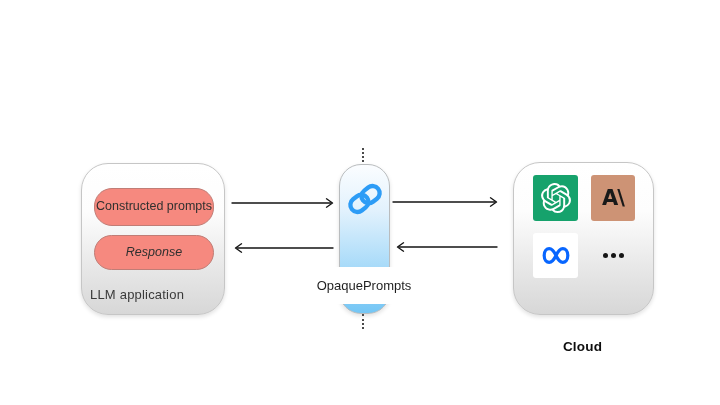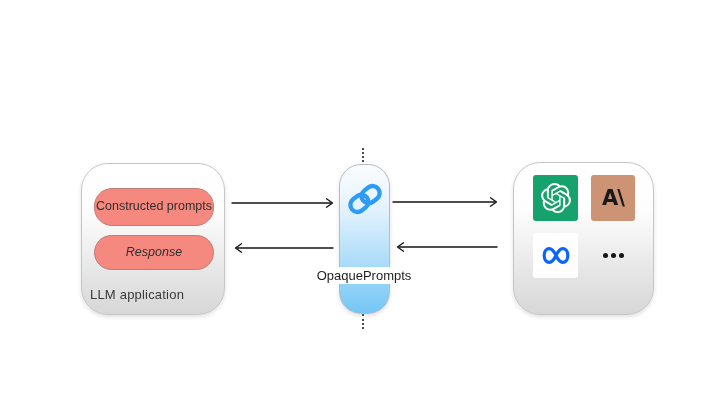--- a/index.html
+++ b/index.html
@@ -31,21 +31,21 @@
   .pill-response{top:71px;height:33px;font-style:italic;}
   
   .proxy{
     position:absolute;left:339px;top:164px;width:49px;height:148px;border-radius:22px;
     background:linear-gradient(180deg,#fbfdff 0%,#e3f2fd 30%,#a9dbf9 68%,#74c6f5 100%);
     border:1px solid #b9bcbe;box-shadow:0 2px 4px rgba(0,0,0,.12);
   }
   .proxy-logo{position:absolute;left:50%;top:12px;transform:translateX(-50%);}
   .proxy-label{
     position:absolute;left:364px;top:267px;transform:translateX(-50%);
-    background:#ffffff;padding:1px 7px;font-size:13px;color:#1f1f1f;white-space:nowrap;
+    background:#ffffff;padding:11px 7px;font-size:13px;color:#1f1f1f;white-space:nowrap;
     z-index:3;
   }
   .dotted{position:absolute;width:0;border-left:2px dotted #4a4a4a;}
   .dotted-top{left:362px;top:148px;height:14px;}
   .dotted-bottom{left:362px;top:314px;height:15px;}
   
   .caption{
     position:absolute;text-align:center;font-size:13.5px;font-weight:bold;color:#0e0e0e;
     letter-spacing:.2px;
   }
@@ -108,20 +108,21 @@
       <svg width="34" height="23" viewBox="0 0 36 24">
         <path d="M5.5 12 C5.5 7.2 8.2 4.8 10.8 4.8 C14.2 4.8 16.3 8.4 18 12 C19.7 15.6 21.8 19.2 25.2 19.2 C27.8 19.2 30.5 16.8 30.5 12 C30.5 7.2 27.8 4.8 25.2 4.8 C21.8 4.8 19.7 8.4 18 12 C16.3 15.6 14.2 19.2 10.8 19.2 C8.2 19.2 5.5 16.8 5.5 12 Z" fill="none" stroke="#0866ff" stroke-width="3.4" stroke-linejoin="round"></path>
       </svg>
     </div>
     <div class="more-dots">
       <span></span>
         <span></span>
         <span></span>
     </div>
   </div>
+  <div class="caption caption-cloud">Cloud</div>
 
   <svg class="arrows" width="720" height="405" viewBox="0 0 720 405">
     <g stroke="#141414" stroke-width="1.4" fill="none" stroke-linecap="round" stroke-linejoin="round">
       <g>
         <path d="M232 203 H331"></path>
         <path d="M326.5 198.8 L332.5 203 L326.5 207.2"></path>
       </g>
       <g>
         <path d="M333 248 H237"></path>
         <path d="M241.5 243.8 L235.5 248 L241.5 252.2"></path>

